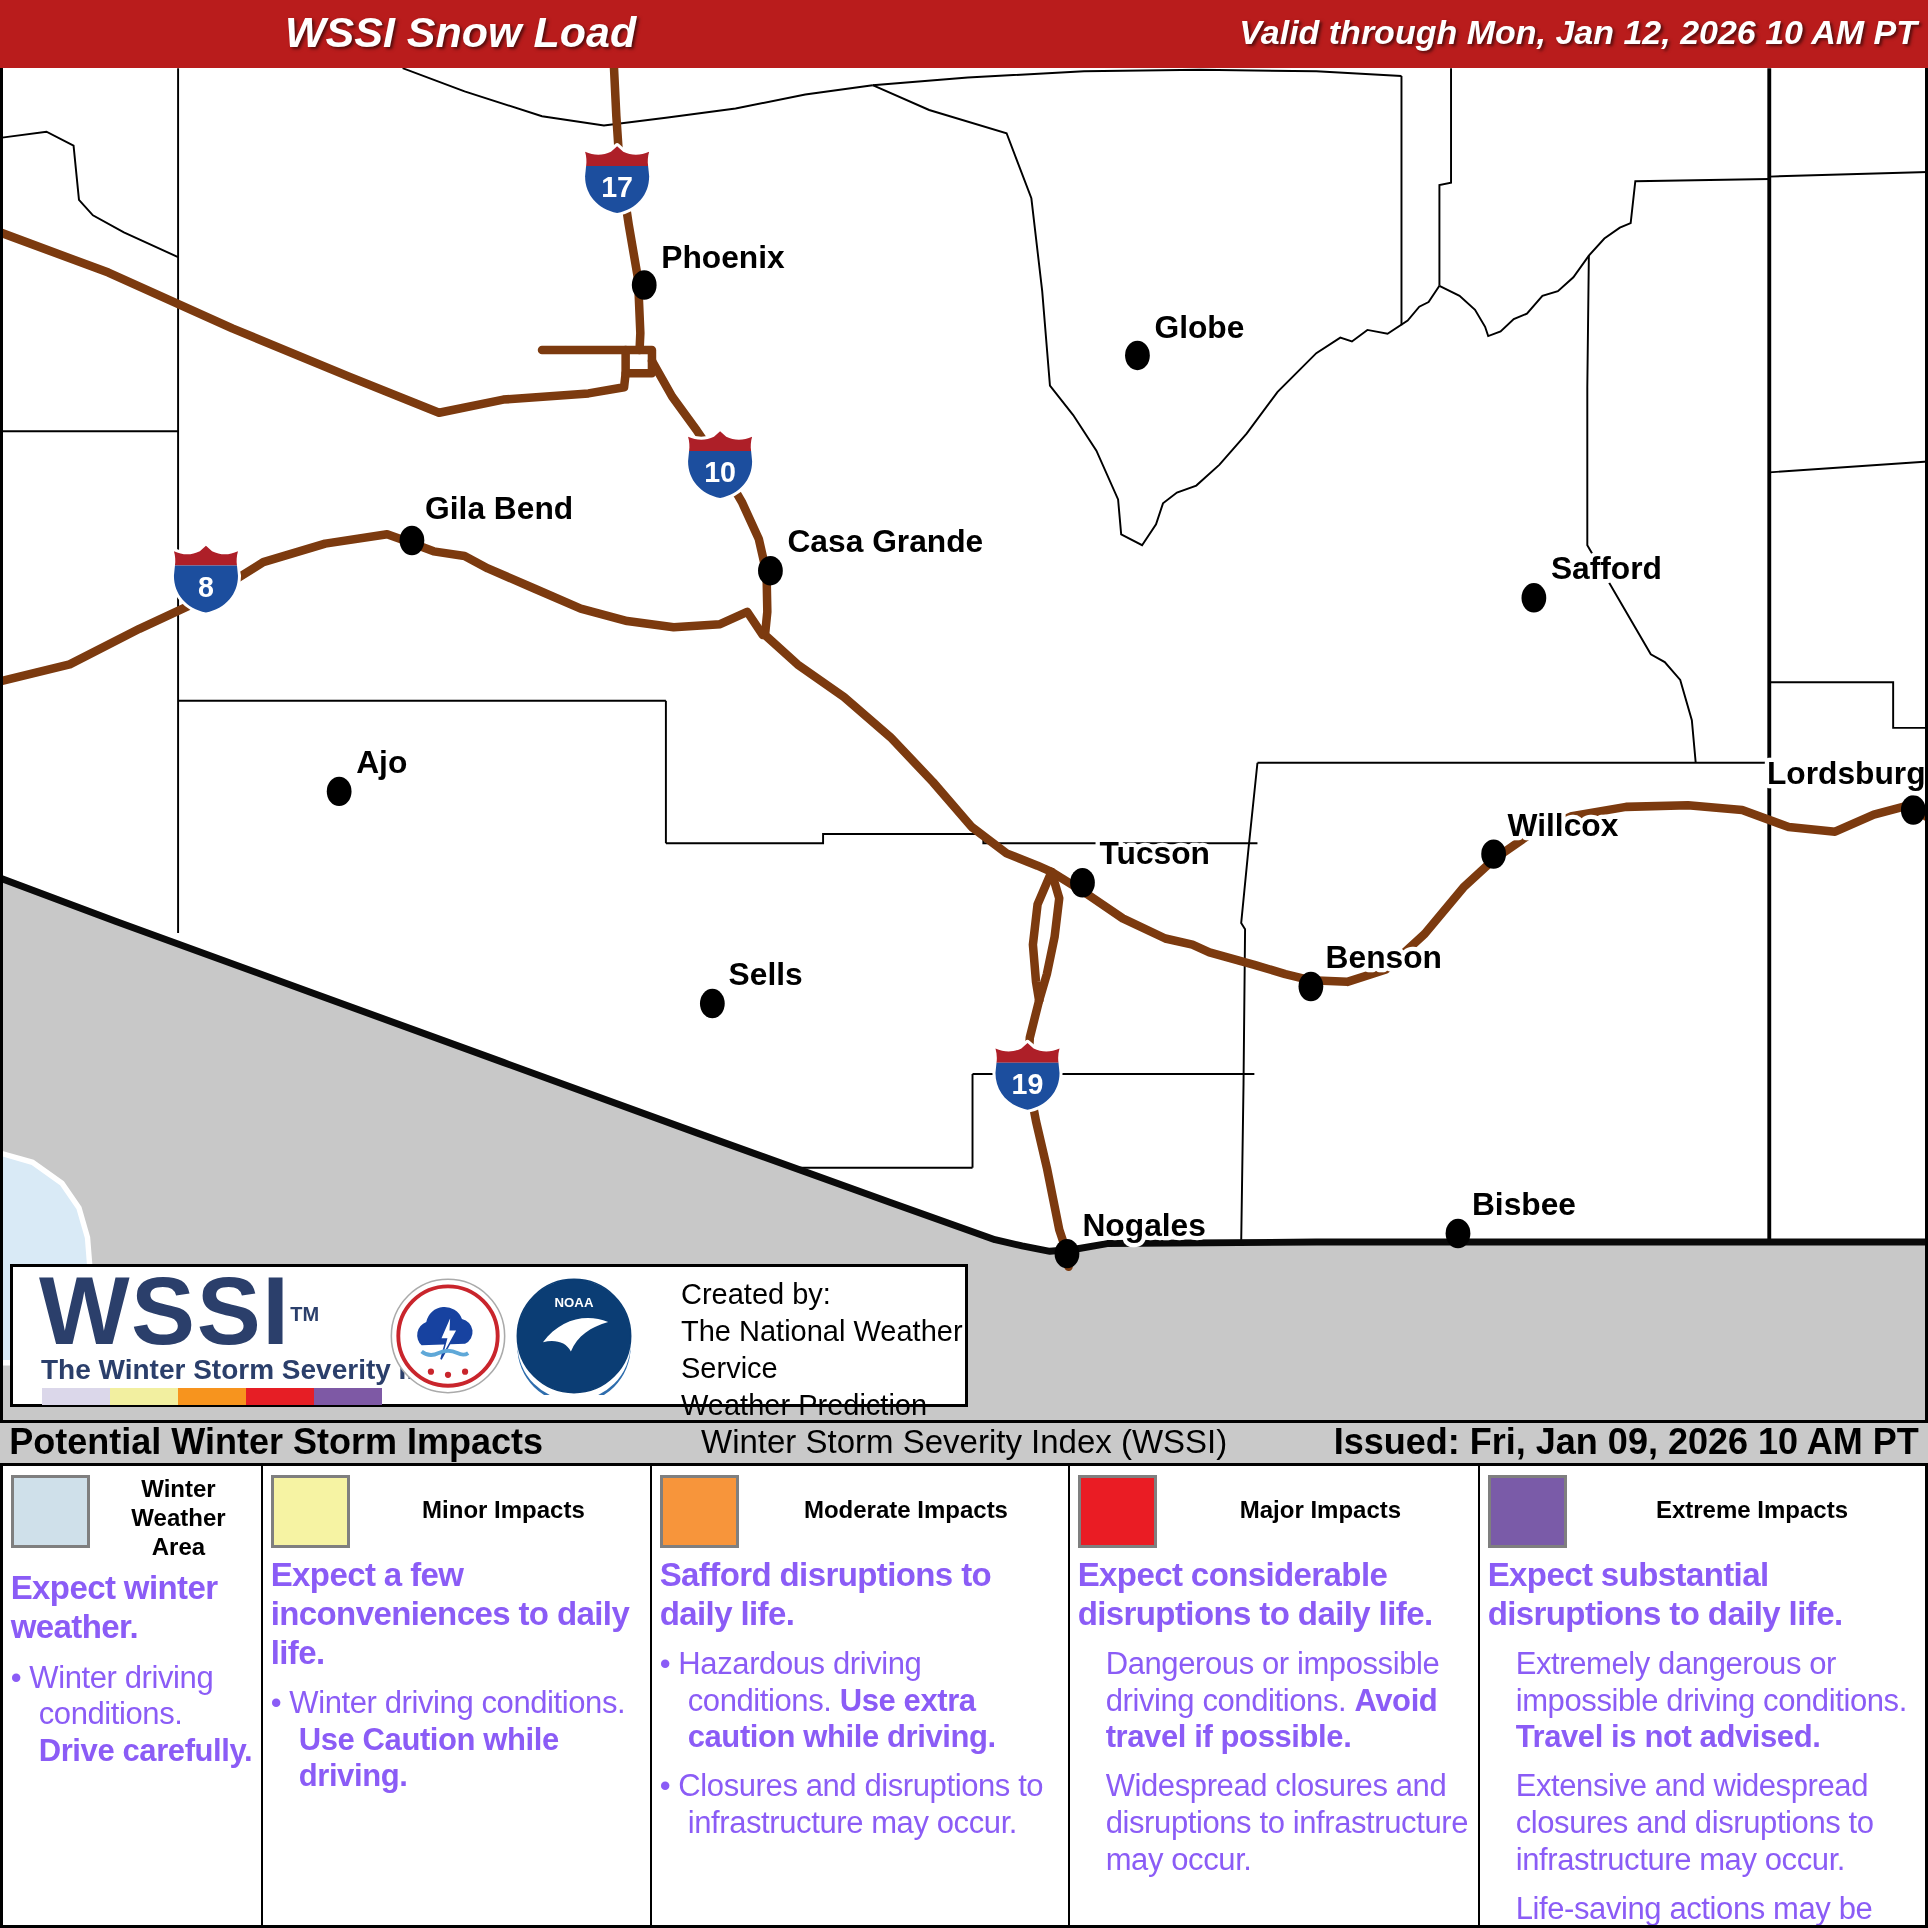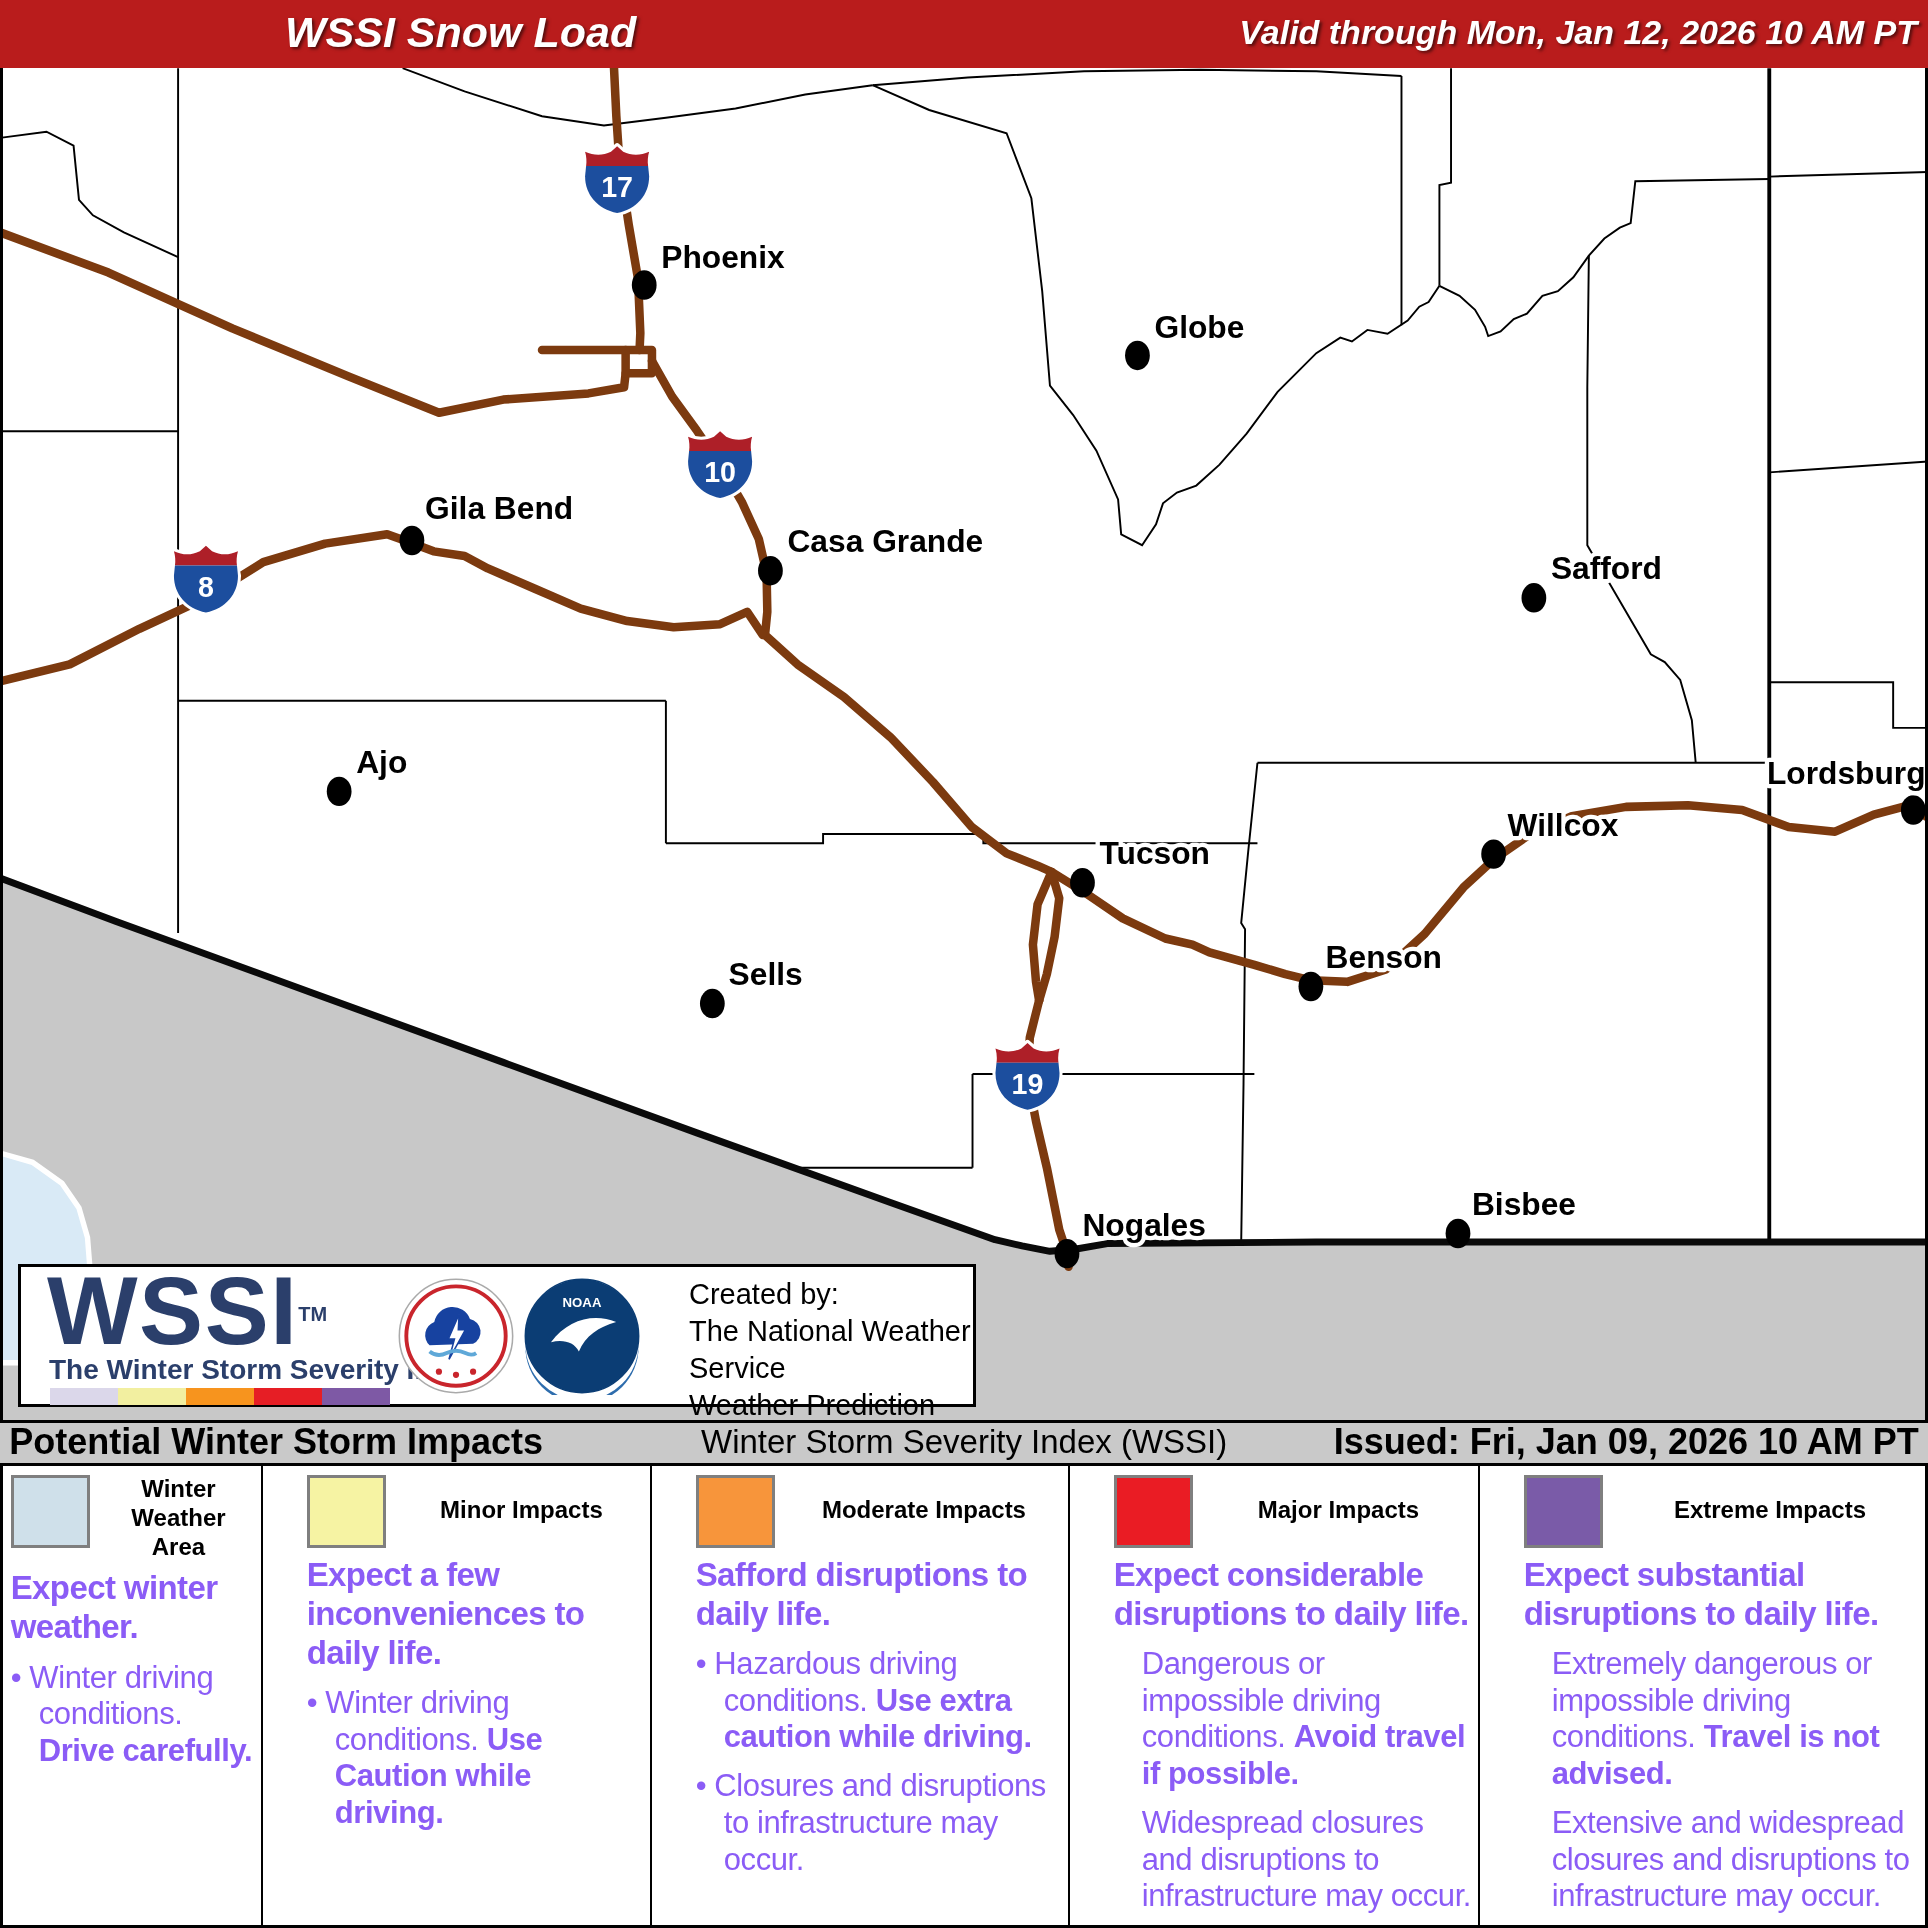--- a/index.html
+++ b/index.html
@@ -9,41 +9,41 @@
   .edge.l{left:0}.edge.r{right:0}
   
   .header{position:absolute;left:0;top:0;width:1928px;height:68px;}
   .header .title{position:absolute;left:285px;top:50%;transform:translateY(-54%);
       font-size:43px;font-weight:bold;color:#fff;text-shadow:2.3px 2.3px 3.1px rgba(0,0,0,.55);}
   .header .valid{position:absolute;right:11px;top:50%;transform:translateY(-54%);
       font-size:34px;font-weight:bold;color:#fff;text-shadow:2.3px 2.3px 3.1px rgba(0,0,0,.55);text-align:right;}
   
   svg.map{position:absolute;left:0;top:68px;}
   
-  .logobox{position:absolute;left:18px;top:1264px;width:958px;height:143px;background:#fff;
+  .logobox{position:absolute;left:10px;top:1264px;width:958px;height:143px;background:#fff;
       border:3.9px solid #000;box-sizing:border-box;}
   .wssi{position:absolute;left:26px;top:-11px;font-size:96px;font-weight:bold;letter-spacing:1.5px;}
   .wssi .tm{font-size:20px;vertical-align:23px;letter-spacing:0;}
   .wssi-tag{position:absolute;left:28px;top:87px;font-size:28px;font-weight:bold;}
   .scale{position:absolute;left:29px;top:121px;height:17px;display:flex;}
   .scale div{width:68px;height:17px;}
   .createdby{position:absolute;left:668px;top:9.3px;font-size:29px;line-height:37px;color:#000;}
   .logosvg{position:absolute;top:50%;transform:translateY(-50%);}
   
   .bar{position:absolute;left:0;top:1420px;width:1928px;height:46px;box-sizing:border-box;
        border-top:3.9px solid #000;border-bottom:3.9px solid #000;}
   .bar .t1{position:absolute;left:9.3px;top:50%;transform:translateY(-52%);font-size:36px;font-weight:bold;}
   .bar .t2{position:absolute;left:701px;top:50%;transform:translateY(-52%);font-size:33px;}
   .bar .t3{position:absolute;right:9.3px;top:50%;transform:translateY(-52%);font-size:36px;font-weight:bold;}
   
   .legend{position:absolute;left:0;top:1466px;width:1928px;height:462px;background:#fff;
       box-sizing:border-box;border-left:3.1px solid #000;border-right:3.1px solid #000;
       border-bottom:3.9px solid #000;overflow:hidden;}
   .col{position:absolute;top:0;bottom:0;box-sizing:border-box;overflow:hidden;}
-  .col.bL{border-left:2.3px solid #000;padding-left:36px;}
+  .col.bL{border-left:2.3px solid #000;}
   .hrow{display:flex;gap:12.4px;padding:9.3px 6.2px 0 7.7px;align-items:flex-start;}
   .swatch{width:73px;height:67px;border:3.9px solid #7F7F7F;flex:0 0 auto;}
   .tbox{flex:1;text-align:center;font-size:24px;font-weight:bold;line-height:1.2;}
   .tbox.one{height:71px;display:flex;align-items:center;justify-content:center;}
   .item{margin:12.4px 4.6px 0 7.7px;font-size:31px;line-height:1.18;letter-spacing:-0.4px;color:#8b5cf6;}
   .item.lead{font-size:33px;font-weight:bold;letter-spacing:-0.6px;margin-top:7.7px;}
   .item.bulleted{padding-left:28px;text-indent:-28px;}
   .item.indent{padding-left:28px;}
   .item .b{font-weight:bold;}
 </style>

